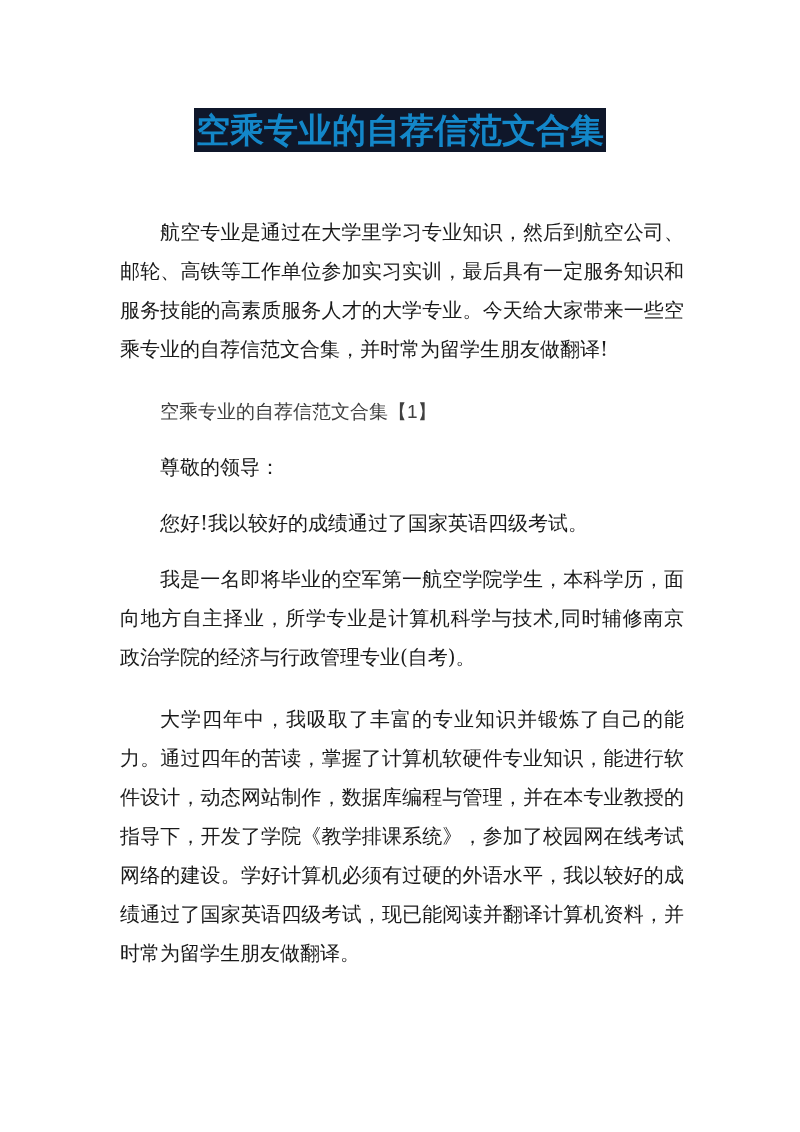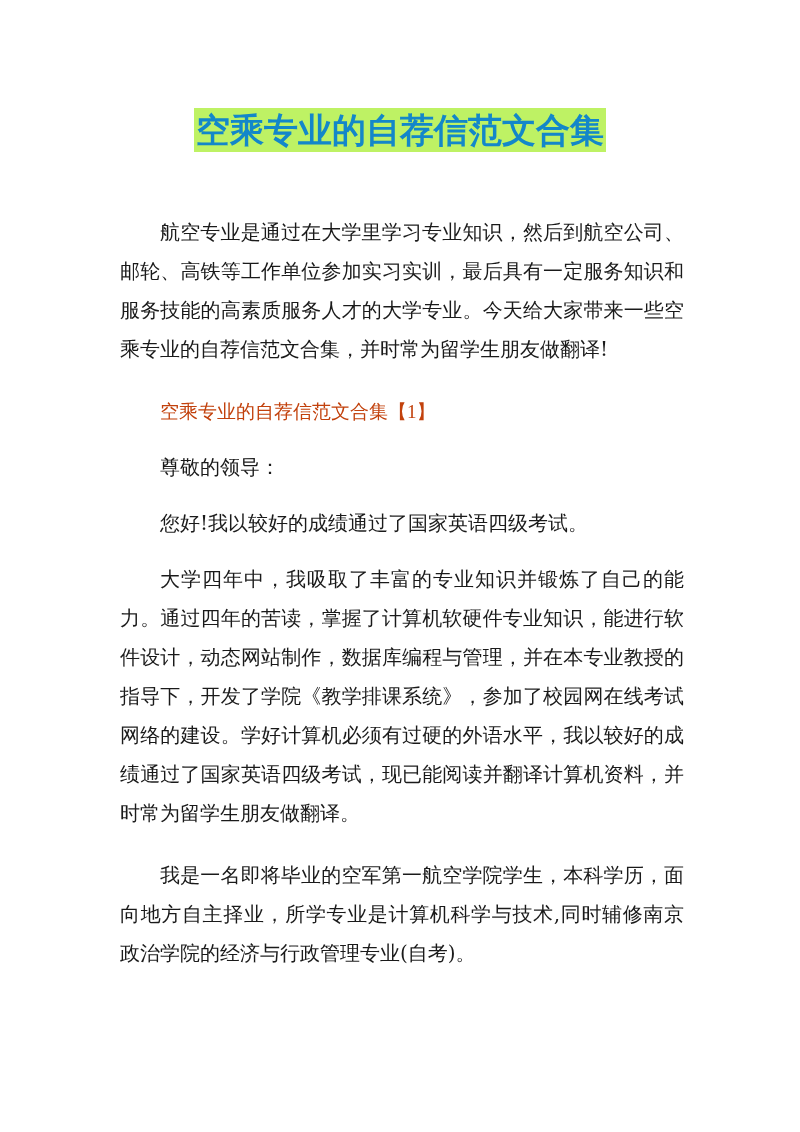--- a/index.html
+++ b/index.html
@@ -23,21 +23,21 @@
     }
     .title-wrap {
       position: absolute;
       top: 108px;
       left: 0;
       width: 800px;
       text-align: center;
     }
     .title {
       display: inline-block;
-      background: #bef264;
+      background: #0f172a;
       color: #1387c9;
       font-family: "DejaVu Sans", "Liberation Sans", sans-serif;
       font-weight: bold;
       font-size: 34px;
       line-height: 44px;
       padding: 0 2px;
       letter-spacing: 0px;
     }
     .body {
       position: absolute;
@@ -50,22 +50,22 @@
       line-height: 39px;
       margin: 0 0 23px 0;
       text-indent: 40px;
       text-align: justify;
       word-break: break-all;
     }
     .para.no-indent-gap {
       margin-bottom: 17px;
     }
     .section-heading {
-      font-family: Liberation Serif, serif;
-      color: #c2410c;
+      font-family: Liberation Sans, sans-serif;
+      color: #404040;
       font-size: 19px;
       line-height: 39px;
       margin: 0 0 17px 0;
       text-indent: 40px;
     }
   </style>
 </head>
 <body>
 
 <div class="page">
@@ -75,17 +75,17 @@
 
   <div class="body">
     <p class="para">航空专业是通过在大学里学习专业知识，然后到航空公司、邮轮、高铁等工作单位参加实习实训，最后具有一定服务知识和服务技能的高素质服务人才的大学专业。今天给大家带来一些空乘专业的自荐信范文合集，并时常为留学生朋友做翻译!</p>
 
     <p class="section-heading">空乘专业的自荐信范文合集【1】</p>
 
     <p class="para no-indent-gap">尊敬的领导：</p>
 
     <p class="para no-indent-gap">您好!我以较好的成绩通过了国家英语四级考试。</p>
 
+    <p class="para">我是一名即将毕业的空军第一航空学院学生，本科学历，面向地方自主择业，所学专业是计算机科学与技术,同时辅修南京政治学院的经济与行政管理专业(自考)。</p>
+
     <p class="para">大学四年中，我吸取了丰富的专业知识并锻炼了自己的能力。通过四年的苦读，掌握了计算机软硬件专业知识，能进行软件设计，动态网站制作，数据库编程与管理，并在本专业教授的指导下，开发了学院《教学排课系统》，参加了校园网在线考试网络的建设。学好计算机必须有过硬的外语水平，我以较好的成绩通过了国家英语四级考试，现已能阅读并翻译计算机资料，并时常为留学生朋友做翻译。</p>
-
-    <p class="para">我是一名即将毕业的空军第一航空学院学生，本科学历，面向地方自主择业，所学专业是计算机科学与技术,同时辅修南京政治学院的经济与行政管理专业(自考)。</p>
   </div>
 </div>
 
 </body></html>

